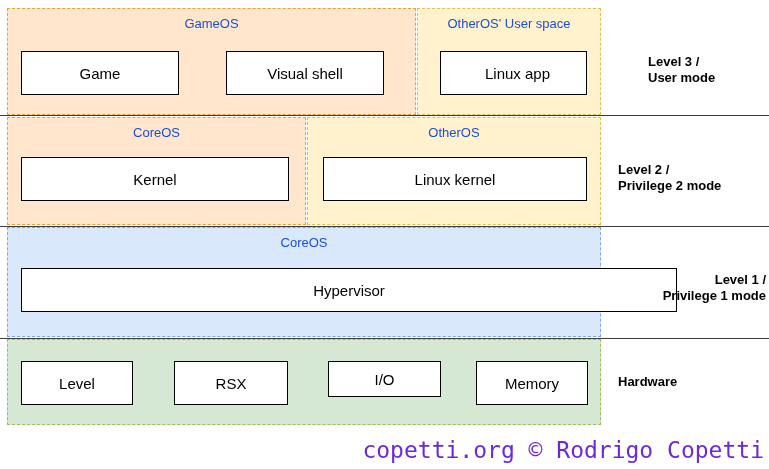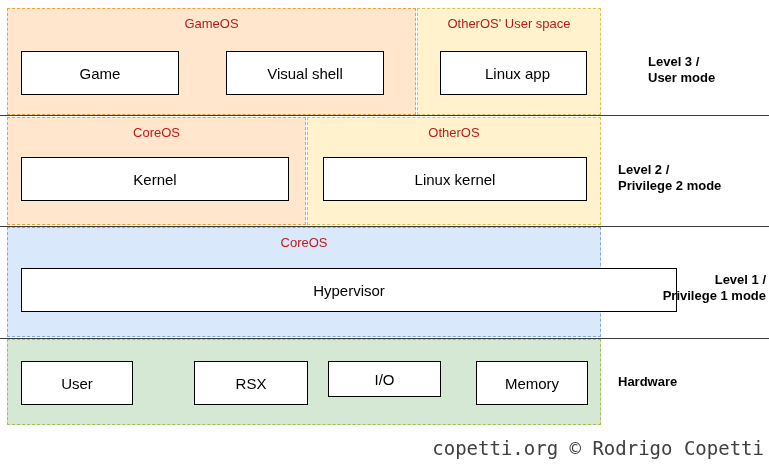--- a/index.html
+++ b/index.html
@@ -8,39 +8,39 @@
   .canvas {
     position:relative; width:769px; height:469px; background:#fff; overflow:hidden;
   }
   .region { position:absolute; border:1px dashed #999; }
   .region.orange { background:var(--orange-fill,#FFE6CC); border-color:var(--orange-stroke,#E6A23C); }
   .region.yellow { background:var(--yellow-fill,#FFF2CC); border-color:var(--yellow-stroke,#DFC057); }
   .region.blue   { background:var(--blue-fill,#DAE8FC);   border-color:var(--blue-stroke,#7EA6E0); }
   .region.green  { background:var(--green-fill,#D5E8D4);  border-color:var(--green-stroke,#A2BE57); }
   .region-title {
     position:absolute; top:7px; left:0; right:0; text-align:center;
-    font-size:13px; color:#b91c1c;
+    font-size:13px; color:#1d4ed8;
   }
   .node {
     position:absolute; background:#fff; border:1px solid #000;
     display:flex; align-items:center; justify-content:center;
     font-size:15px; color:#000; text-align:center;
   }
   .hline {
     position:absolute; left:0; width:769px; height:0;
     border-top:1px solid #3c3c3c;
   }
   .side-label {
     position:absolute; left:618px; width:148px;
     font-size:13px; font-weight:bold; line-height:16px; color:#000;
   }
   .credit {
     position:absolute; right:5px; top:437px;
     font-family:"DejaVu Sans Mono", monospace;
-    font-size:19px; color:#404040; white-space:pre;
+    font-size:23px; color:#6d28d9; white-space:pre;
   }
 </style>
 </head>
 <body>
 
 <div class="canvas">
 
   <div class="hline" style="top:115px;"></div>
   <div class="hline" style="top:226px;"></div>
   <div class="hline" style="top:338px;"></div>
@@ -65,22 +65,22 @@
     <div class="region-title">OtherOS</div>
     <div class="node" style="left:15px; top:39px; width:264px; height:44px;">Linux kernel</div>
   </div>
 
   <div class="region blue" style="left:7px; top:227px; width:594px; height:110px;">
     <div class="region-title">CoreOS</div>
     <div class="node" style="left:13px; top:40px; width:656px; height:44px;">Hypervisor</div>
   </div>
 
   <div class="region green" style="left:7px; top:339px; width:594px; height:86px;">
-    <div class="node" style="left:13px; top:21px; width:112px; height:44px;">User</div>
-    <div class="node" style="left:166px; top:21px; width:114px; height:44px;margin-left:20px;">RSX</div>
+    <div class="node" style="left:13px; top:21px; width:112px; height:44px;">Level</div>
+    <div class="node" style="left:166px; top:21px; width:114px; height:44px;">RSX</div>
     <div class="node" style="left:320px; top:21px; width:113px; height:36px;">I/O</div>
     <div class="node" style="left:468px; top:21px; width:112px; height:44px;">Memory</div>
   </div>
 
   <div class="side-label" style="top:54px;margin-left:30px;">
     <div>Level 3 /</div>
     <div>User mode</div>
   </div>
   <div class="side-label" style="top:162px;">
     <div>Level 2 /</div>

